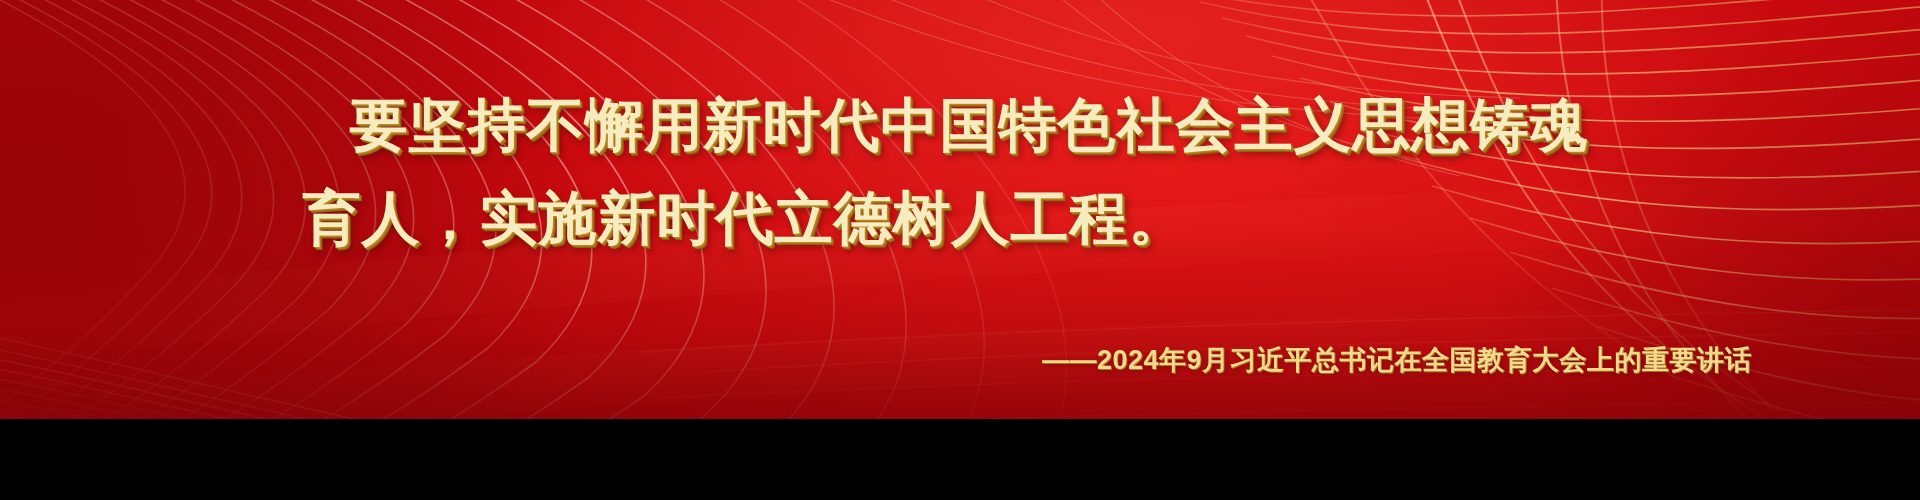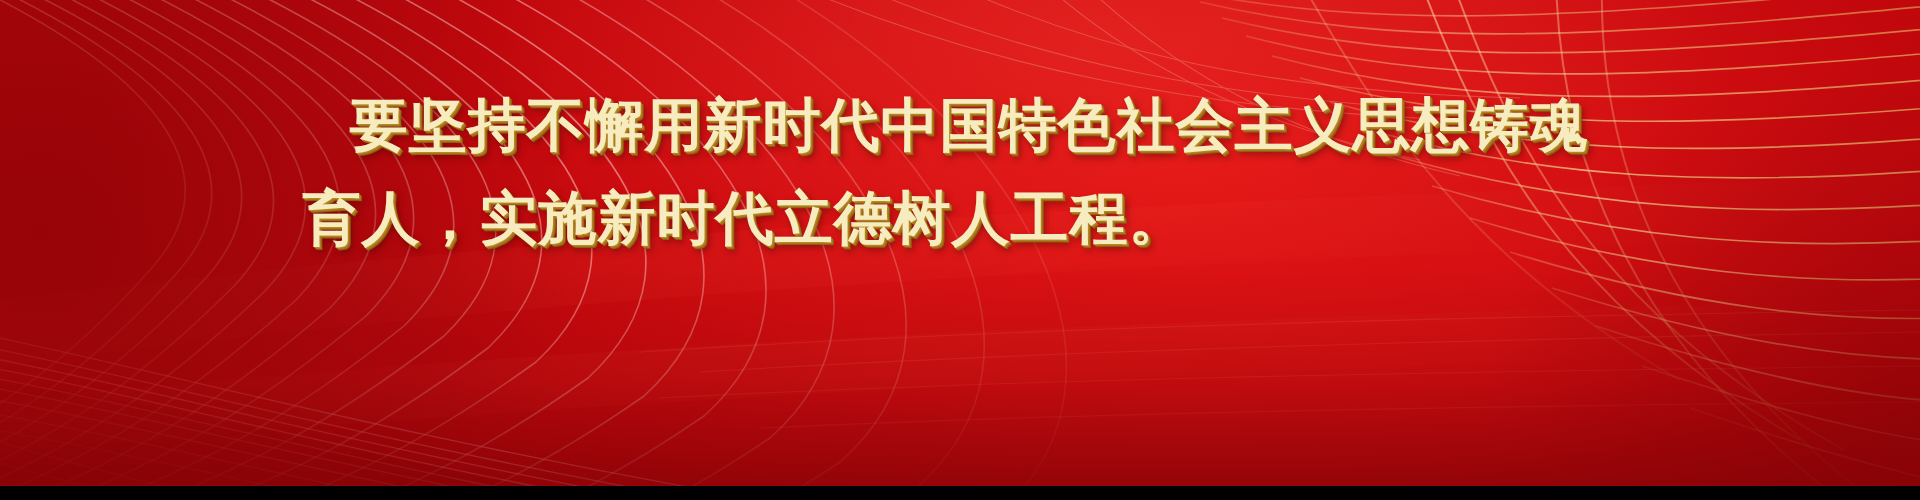--- a/index.html
+++ b/index.html
@@ -4,21 +4,21 @@
 <title>Banner</title>
 <style>
   html, body {
     margin: 0;
     padding: 0;
     background: #000;
   }
   #banner {
     position: relative;
     width: 1920px;
-    height: 486px;
+    height: 419px;
     overflow: hidden;
     font-family: "Liberation Sans", "DejaVu Sans", sans-serif;
     background: #cc0a10;
   }
 
   
   .bg-base {
     position: absolute;
     inset: 0;
     background:
@@ -228,15 +228,16 @@
 
   <div class="bg-vignette-left"></div>
   <div class="bg-vignette-bottom"></div>
   <div class="bg-vignette-right"></div>
 
   <div class="content">
     <div class="headline">
       <span class="hl-line line1">要坚持不懈用新时代中国特色社会主义思想铸魂</span>
       <span class="hl-line line2">育人，实施新时代立德树人工程。</span>
     </div>
+    <div class="attribution">——2024年9月习近平总书记在全国教育大会上的重要讲话</div>
   </div>
 
 </div>
 
 </body></html>

